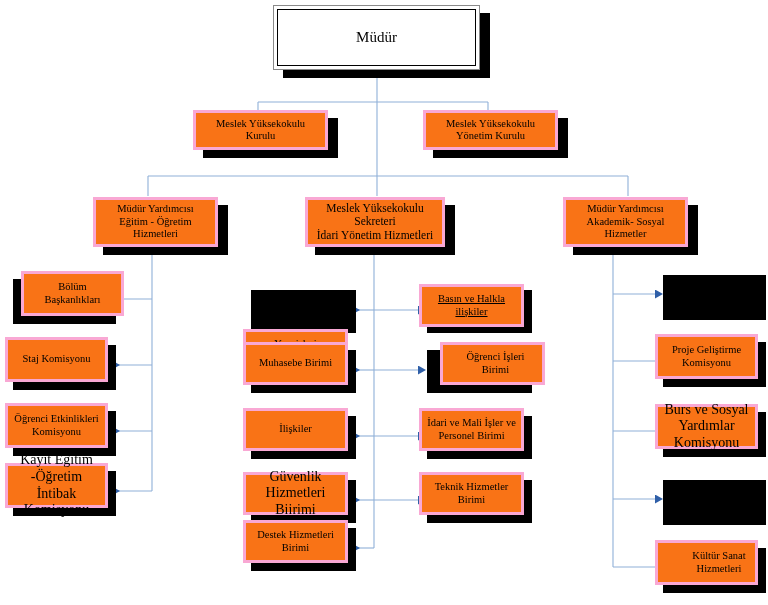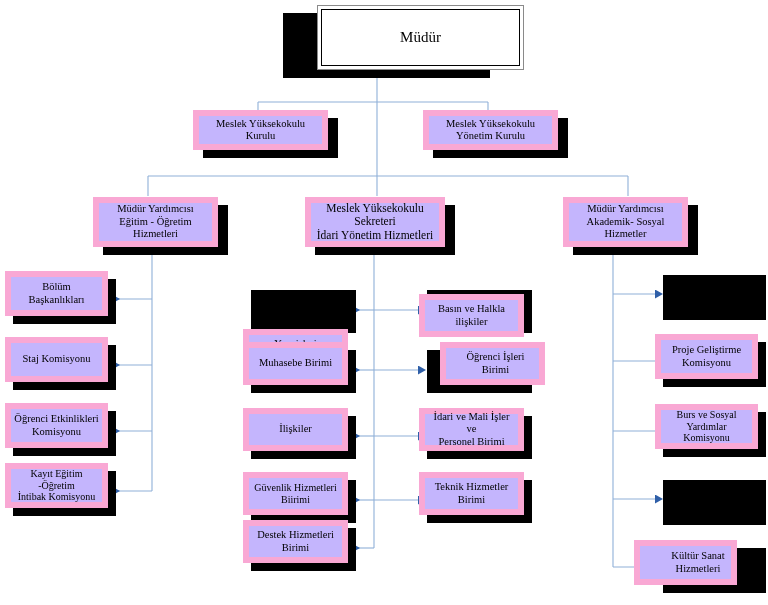--- a/index.html
+++ b/index.html
@@ -8,22 +8,22 @@
     position:relative;
     width:768px;
     height:605px;
     background:#ffffff;
     overflow:hidden;
   }
   #wires{position:absolute;left:0;top:0;width:768px;height:605px;}
   .node{
     position:absolute;
     box-sizing:border-box;
-    background:#c4b5fd;
-    border:6px solid #f9a8d4;
+    background:#f97316;
+    border:3px solid #f9a8d4;
     display:flex;
     align-items:center;
     justify-content:center;
     text-align:center;
     color:#000000;
     z-index:3;
   }
   .node .lbl{
     display:block;
     line-height:1.18;
@@ -46,21 +46,21 @@
     height:100%;
     border:1px solid #000000;
     display:flex;
     align-items:center;
     justify-content:center;
     box-sizing:border-box;
   }
   .fs-root{font-size:15px;}
   .fs-md{font-size:11.5px;}
   .fs-sm{font-size:10.5px;}
-  .fs-xs{font-size:10px;}
+  .fs-xs{font-size:14px;}
 </style>
 </head>
 <body>
 
 <div id="chart">
 
   <svg id="wires" viewBox="0 0 768 605" xmlns="http://www.w3.org/2000/svg">
     <defs>
       <marker id="arrL" markerWidth="9" markerHeight="9" refX="8" refY="4.5" orient="auto" markerUnits="userSpaceOnUse">
         <path d="M8,0 L8,9 L0,4.5 z" fill="#2f5fa8"></path>
@@ -146,21 +146,21 @@
   <div class="shadow" style="left:427px;top:350px;width:105px;height:43px;"></div>
   <div class="shadow" style="left:427px;top:416px;width:105px;height:43px;"></div>
   <div class="shadow" style="left:427px;top:480px;width:105px;height:43px;"></div>
 
   <div class="shadow" style="left:663px;top:275px;width:103px;height:45px;"></div>
   <div class="shadow" style="left:663px;top:342px;width:103px;height:45px;"></div>
   <div class="shadow" style="left:663px;top:412px;width:103px;height:45px;"></div>
   <div class="shadow" style="left:663px;top:480px;width:103px;height:45px;"></div>
   <div class="shadow" style="left:663px;top:548px;width:103px;height:45px;"></div>
 
-  <div class="node root" style="left:273px;top:5px;width:207px;height:65px;margin-left:44px;">
+  <div class="node root" style="left:273px;top:5px;width:207px;height:65px;">
     <span class="inner">
       <span class="lbl fs-root">Müdür</span>
     </span>
   </div>
 
   <div class="node" style="left:193px;top:110px;width:135px;height:40px;">
     <span class="lbl fs-sm">Meslek Yüksekokulu
 Kurulu</span>
   </div>
   <div class="node" style="left:423px;top:110px;width:135px;height:40px;">
@@ -177,21 +177,21 @@
     <span class="lbl fs-md">Meslek Yüksekokulu
 Sekreteri
 İdari Yönetim Hizmetleri</span>
   </div>
   <div class="node" style="left:563px;top:197px;width:125px;height:50px;">
     <span class="lbl fs-sm">Müdür Yardımcısı
 Akademik- Sosyal
 Hizmetler</span>
   </div>
 
-  <div class="node" style="left:5px;top:271px;width:103px;height:45px;">
+  <div class="node" style="left:21px;top:271px;width:103px;height:45px;">
     <span class="lbl fs-sm">Bölüm
 Başkanlıkları</span>
   </div>
   <div class="node" style="left:5px;top:337px;width:103px;height:45px;">
     <span class="lbl fs-sm">Staj Komisyonu</span>
   </div>
   <div class="node" style="left:5px;top:403px;width:103px;height:45px;">
     <span class="lbl fs-sm">Öğrenci Etkinlikleri
 Komisyonu</span>
   </div>
@@ -212,21 +212,21 @@
   </div>
   <div class="node" style="left:243px;top:472px;width:105px;height:43px;">
     <span class="lbl fs-xs">Güvenlik Hizmetleri
 Biirimi</span>
   </div>
   <div class="node" style="left:243px;top:520px;width:105px;height:43px;">
     <span class="lbl fs-sm">Destek Hizmetleri
 Birimi</span>
   </div>
 
-  <div class="node" style="left:419px;top:294px;width:105px;height:43px;">
+  <div class="node" style="left:419px;top:284px;width:105px;height:43px;text-decoration:underline;">
     <span class="lbl fs-sm">Basın ve Halkla
 ilişkiler</span>
   </div>
   <div class="node" style="left:440px;top:342px;width:105px;height:43px;padding-left:6px;">
     <span class="lbl fs-sm">Öğrenci İşleri
 Birimi</span>
   </div>
   <div class="node" style="left:419px;top:408px;width:105px;height:43px;">
     <span class="lbl fs-sm">İdari ve Mali İşler ve
 Personel Birimi</span>
@@ -237,18 +237,18 @@
   </div>
 
   <div class="node" style="left:655px;top:334px;width:103px;height:45px;">
     <span class="lbl fs-sm">Proje Geliştirme
 Komisyonu</span>
   </div>
   <div class="node" style="left:655px;top:404px;width:103px;height:45px;">
     <span class="lbl fs-xs">Burs ve Sosyal
 Yardımlar  Komisyonu</span>
   </div>
-  <div class="node" style="left:634px;top:540px;width:103px;height:45px;padding-left:25px;">
+  <div class="node" style="left:655px;top:540px;width:103px;height:45px;padding-left:25px;">
     <span class="lbl fs-sm">Kültür Sanat
 Hizmetleri</span>
   </div>
 
 </div>
 
 </body></html>

